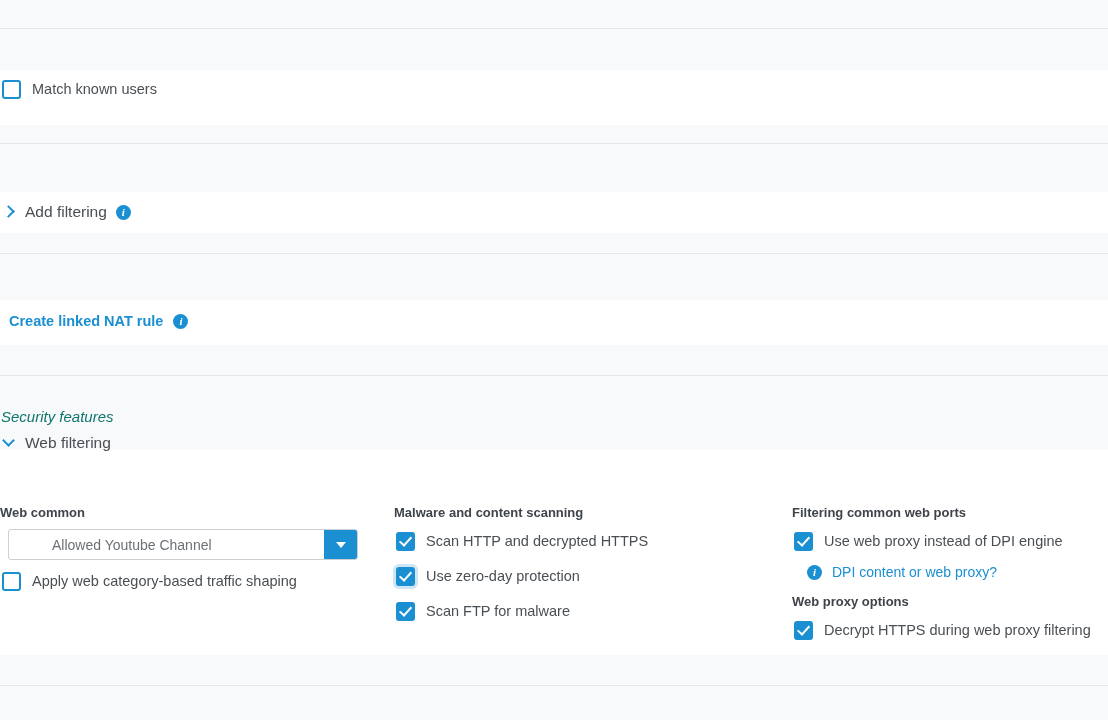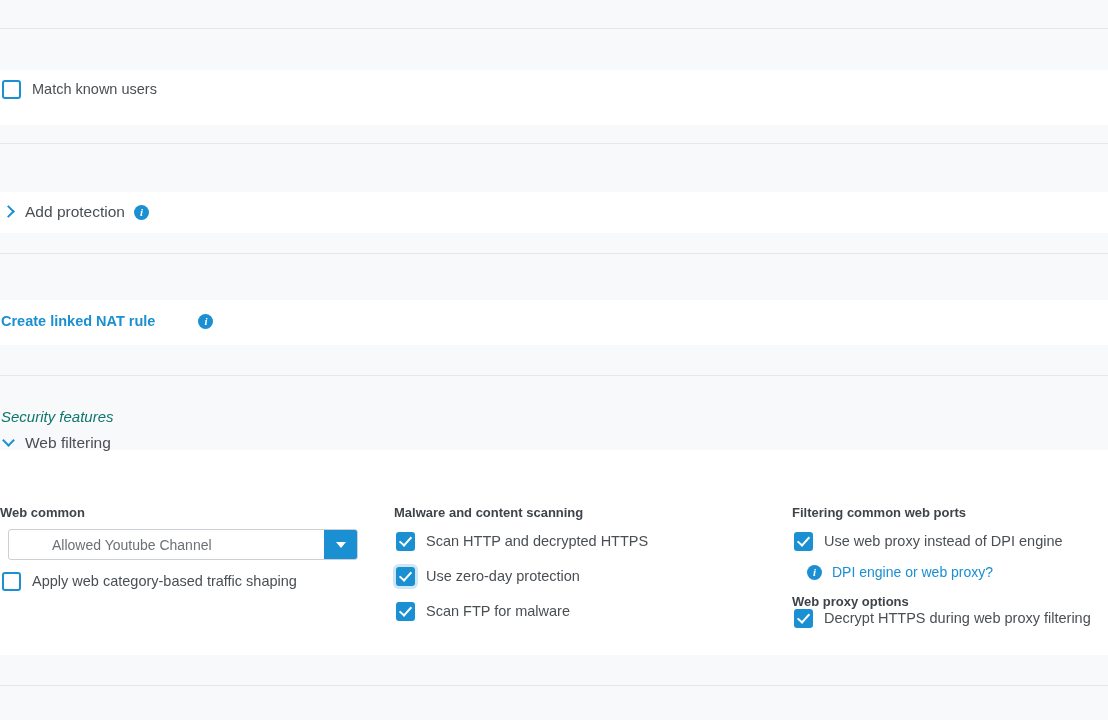--- a/index.html
+++ b/index.html
@@ -140,25 +140,25 @@
   <div class="band gray" style="top:655px; height:65px;"></div>
   <div class="divider" style="top:685px;"></div>
 
   <div class="row-inner" style="top:80px; padding-left:2px;">
     <span class="cb unchecked"></span>
     <span class="cb-label">Match known users</span>
   </div>
 
   <div class="row-inner" style="top:203px; padding-left:3px;">
     <span class="chev right"></span>
-    <span class="plain-label" style="margin-left:10px;">Add protection</span>
+    <span class="plain-label" style="margin-left:10px;">Add filtering</span>
     <span class="info-icon" style="margin-left:9px;">i</span>
   </div>
 
-  <div class="row-inner" style="top:313px; padding-left:1px;gap:33px;">
+  <div class="row-inner" style="top:313px; padding-left:9px;">
     <span class="link-strong">Create linked NAT rule</span>
     <span class="info-icon" style="margin-left:10px;">i</span>
   </div>
 
   <div class="row-inner" style="top:408px; padding-left:1px;">
     <span class="section-title">Security features</span>
   </div>
 
   <div class="row-inner" style="top:434px; padding-left:3px;">
     <span class="chev down"></span>
@@ -204,24 +204,24 @@
     <div class="col col-3">
       <div class="col-head" style="margin-bottom:12px;">Filtering common web ports</div>
 
       <div class="opt" style="padding-left:2px;">
         <span class="cb checked"></span>
         <span class="cb-label">Use web proxy instead of DPI engine</span>
       </div>
 
       <div class="opt" style="margin-top:13px; padding-left:15px;">
         <span class="info-icon">i</span>
-        <span class="sub-link" style="margin-left:10px;">DPI engine or web proxy?</span>
-      </div>
-
-      <div class="col-head" style="margin-top:14px; ">Web proxy options</div>
+        <span class="sub-link" style="margin-left:10px;">DPI content or web proxy?</span>
+      </div>
+
+      <div class="col-head" style="margin-top:14px; margin-bottom:12px;">Web proxy options</div>
 
       <div class="opt" style="padding-left:2px;text-align:center;">
         <span class="cb checked"></span>
         <span class="cb-label">Decrypt HTTPS during web proxy filtering</span>
       </div>
     </div>
 
   </div>
 </div>
 

